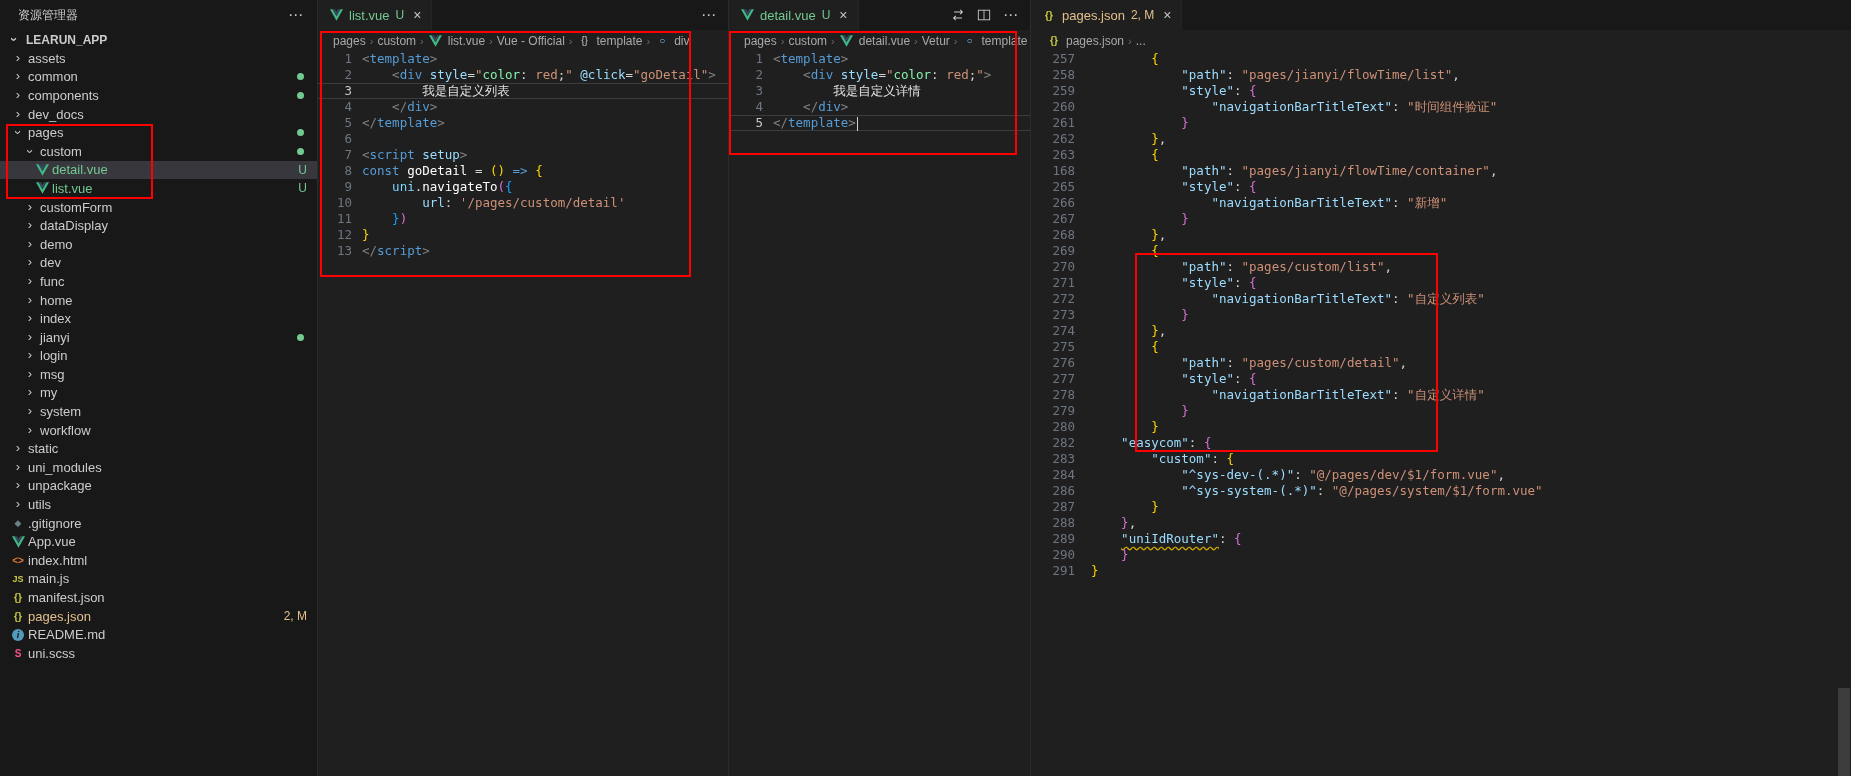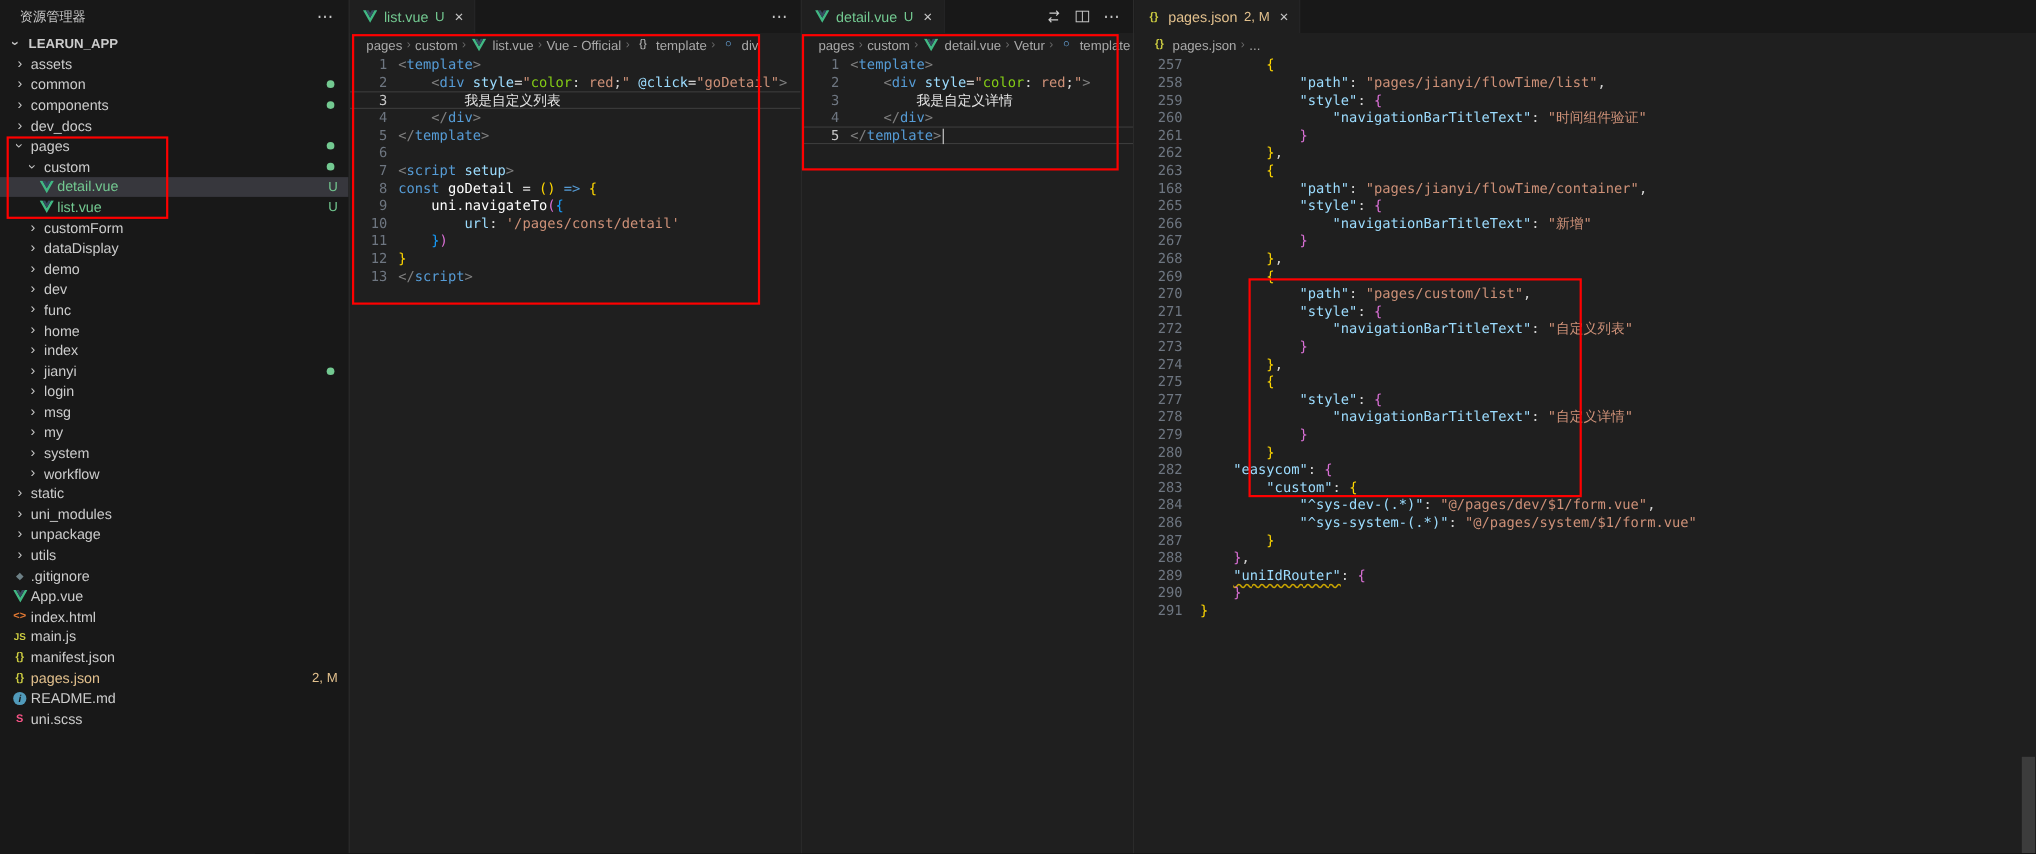--- a/index.html
+++ b/index.html
@@ -65,25 +65,25 @@
   .sticky{position:relative;z-index:3;background:#1f1f1f;box-shadow:0 3px 5px rgba(0,0,0,.4)}
   .cursor{display:inline-block;width:1.5px;height:14px;background:#d4d4d4;margin-left:1px;vertical-align:middle}
   .sb-thumb{position:absolute;right:1px;width:12px;background:rgba(121,121,121,.32);z-index:4}
   
   .tk-pln{color:#d4d4d4}
   .tk-txt{color:#e4e4e4}
   .tk-tag{color:#569cd6}
   .tk-brk{color:#808080}
   .tk-attr{color:#9cdcfe}
   .tk-str{color:#ce9178}
-  .tk-cssp{color:#84cc16}
+  .tk-cssp{color:#86efac}
   .tk-cssv{color:#ce9178}
   .tk-kw{color:#569cd6}
   .tk-fn{color:#ffffff}
-  .tk-var{color:#ffffff}
+  .tk-var{color:#7dd3fc}
   .tk-key{color:#9cdcfe}
   .tk-val{color:#ce9178}
   .tk-g{color:#ffd700}
   .tk-o{color:#da70d6}
   .tk-b{color:#179fff}
   .tk-keyw{color:#9cdcfe;text-decoration:underline wavy #cca700;text-underline-offset:3px}
   
   .ann{position:absolute;border:2px solid #ff0000;pointer-events:none;z-index:20}
 </style>
 </head>
@@ -314,21 +314,21 @@
       <div class="code">
         <div class="cl"><span class="gut">1</span><span class="toks"><span class="tk-brk">&lt;</span><span class="tk-tag">template</span><span class="tk-brk">&gt;</span></span></div>
         <div class="cl"><span class="gut">2</span><span class="toks"><span class="tk-pln">    </span><span class="tk-brk">&lt;</span><span class="tk-tag">div</span><span class="tk-pln"> </span><span class="tk-attr">style</span><span class="tk-pln">=</span><span class="tk-str">"</span><span class="tk-cssp">color</span><span class="tk-pln">: </span><span class="tk-cssv">red</span><span class="tk-pln">;</span><span class="tk-str">"</span><span class="tk-pln"> </span><span class="tk-attr">@click</span><span class="tk-pln">=</span><span class="tk-str">"goDetail"</span><span class="tk-brk">&gt;</span></span></div>
         <div class="cl cur"><span class="gut">3</span><span class="toks"><span class="tk-txt">        我是自定义列表</span></span></div>
         <div class="cl"><span class="gut">4</span><span class="toks"><span class="tk-pln">    </span><span class="tk-brk">&lt;/</span><span class="tk-tag">div</span><span class="tk-brk">&gt;</span></span></div>
         <div class="cl"><span class="gut">5</span><span class="toks"><span class="tk-brk">&lt;/</span><span class="tk-tag">template</span><span class="tk-brk">&gt;</span></span></div>
         <div class="cl"><span class="gut">6</span><span class="toks"></span></div>
         <div class="cl"><span class="gut">7</span><span class="toks"><span class="tk-brk">&lt;</span><span class="tk-tag">script</span><span class="tk-pln"> </span><span class="tk-attr">setup</span><span class="tk-brk">&gt;</span></span></div>
         <div class="cl"><span class="gut">8</span><span class="toks"><span class="tk-kw">const</span><span class="tk-pln"> </span><span class="tk-fn">goDetail</span><span class="tk-pln"> = </span><span class="tk-g">()</span><span class="tk-pln"> </span><span class="tk-kw">=&gt;</span><span class="tk-pln"> </span><span class="tk-g">{</span></span></div>
         <div class="cl"><span class="gut">9</span><span class="toks"><span class="tk-pln">    </span><span class="tk-var">uni</span><span class="tk-pln">.</span><span class="tk-fn">navigateTo</span><span class="tk-o">(</span><span class="tk-b">{</span></span></div>
-        <div class="cl"><span class="gut">10</span><span class="toks"><span class="tk-pln">        </span><span class="tk-attr">url</span><span class="tk-pln">: </span><span class="tk-str">'/pages/const/detail'</span></span></div>
+        <div class="cl"><span class="gut">10</span><span class="toks"><span class="tk-pln">        </span><span class="tk-attr">url</span><span class="tk-pln">: </span><span class="tk-str">'/pages/custom/detail'</span></span></div>
         <div class="cl"><span class="gut">11</span><span class="toks"><span class="tk-pln">    </span><span class="tk-b">}</span><span class="tk-o">)</span></span></div>
         <div class="cl"><span class="gut">12</span><span class="toks"><span class="tk-g">}</span></span></div>
         <div class="cl"><span class="gut">13</span><span class="toks"><span class="tk-brk">&lt;/</span><span class="tk-tag">script</span><span class="tk-brk">&gt;</span></span></div>
       </div>
     </div>
   <div class="group g-2" id="ed1">
       <div class="tabbar">
         <div class="tab">
           <span class="fi">
             <svg width="13" height="12" viewBox="0 0 16 14">
@@ -424,20 +424,21 @@
         <div class="cl"><span class="gut">266</span><span class="toks"><span class="tk-pln">                </span><span class="tk-key">"navigationBarTitleText"</span><span class="tk-pln">: </span><span class="tk-val">"新增"</span></span></div>
         <div class="cl"><span class="gut">267</span><span class="toks"><span class="tk-pln">            </span><span class="tk-o">}</span></span></div>
         <div class="cl"><span class="gut">268</span><span class="toks"><span class="tk-pln">        </span><span class="tk-g">}</span><span class="tk-pln">,</span></span></div>
         <div class="cl"><span class="gut">269</span><span class="toks"><span class="tk-pln">        </span><span class="tk-g">{</span></span></div>
         <div class="cl"><span class="gut">270</span><span class="toks"><span class="tk-pln">            </span><span class="tk-key">"path"</span><span class="tk-pln">: </span><span class="tk-val">"pages/custom/list"</span><span class="tk-pln">,</span></span></div>
         <div class="cl"><span class="gut">271</span><span class="toks"><span class="tk-pln">            </span><span class="tk-key">"style"</span><span class="tk-pln">: </span><span class="tk-o">{</span></span></div>
         <div class="cl"><span class="gut">272</span><span class="toks"><span class="tk-pln">                </span><span class="tk-key">"navigationBarTitleText"</span><span class="tk-pln">: </span><span class="tk-val">"自定义列表"</span></span></div>
         <div class="cl"><span class="gut">273</span><span class="toks"><span class="tk-pln">            </span><span class="tk-o">}</span></span></div>
         <div class="cl"><span class="gut">274</span><span class="toks"><span class="tk-pln">        </span><span class="tk-g">}</span><span class="tk-pln">,</span></span></div>
         <div class="cl"><span class="gut">275</span><span class="toks"><span class="tk-pln">        </span><span class="tk-g">{</span></span></div>
+        <div class="cl"><span class="gut">276</span><span class="toks"><span class="tk-pln">            </span><span class="tk-key">"path"</span><span class="tk-pln">: </span><span class="tk-val">"pages/custom/detail"</span><span class="tk-pln">,</span></span></div>
         <div class="cl"><span class="gut">277</span><span class="toks"><span class="tk-pln">            </span><span class="tk-key">"style"</span><span class="tk-pln">: </span><span class="tk-o">{</span></span></div>
         <div class="cl"><span class="gut">278</span><span class="toks"><span class="tk-pln">                </span><span class="tk-key">"navigationBarTitleText"</span><span class="tk-pln">: </span><span class="tk-val">"自定义详情"</span></span></div>
         <div class="cl"><span class="gut">279</span><span class="toks"><span class="tk-pln">            </span><span class="tk-o">}</span></span></div>
         <div class="cl"><span class="gut">280</span><span class="toks"><span class="tk-pln">        </span><span class="tk-g">}</span></span></div>
         <div class="cl"><span class="gut">282</span><span class="toks"><span class="tk-pln">    </span><span class="tk-key">"easycom"</span><span class="tk-pln">: </span><span class="tk-o">{</span></span></div>
         <div class="cl"><span class="gut">283</span><span class="toks"><span class="tk-pln">        </span><span class="tk-key">"custom"</span><span class="tk-pln">: </span><span class="tk-g">{</span></span></div>
         <div class="cl"><span class="gut">284</span><span class="toks"><span class="tk-pln">            </span><span class="tk-key">"^sys-dev-(.*)"</span><span class="tk-pln">: </span><span class="tk-val">"@/pages/dev/$1/form.vue"</span><span class="tk-pln">,</span></span></div>
         <div class="cl"><span class="gut">286</span><span class="toks"><span class="tk-pln">            </span><span class="tk-key">"^sys-system-(.*)"</span><span class="tk-pln">: </span><span class="tk-val">"@/pages/system/$1/form.vue"</span></span></div>
         <div class="cl"><span class="gut">287</span><span class="toks"><span class="tk-pln">        </span><span class="tk-g">}</span></span></div>
         <div class="cl"><span class="gut">288</span><span class="toks"><span class="tk-pln">    </span><span class="tk-o">}</span><span class="tk-pln">,</span></span></div>

